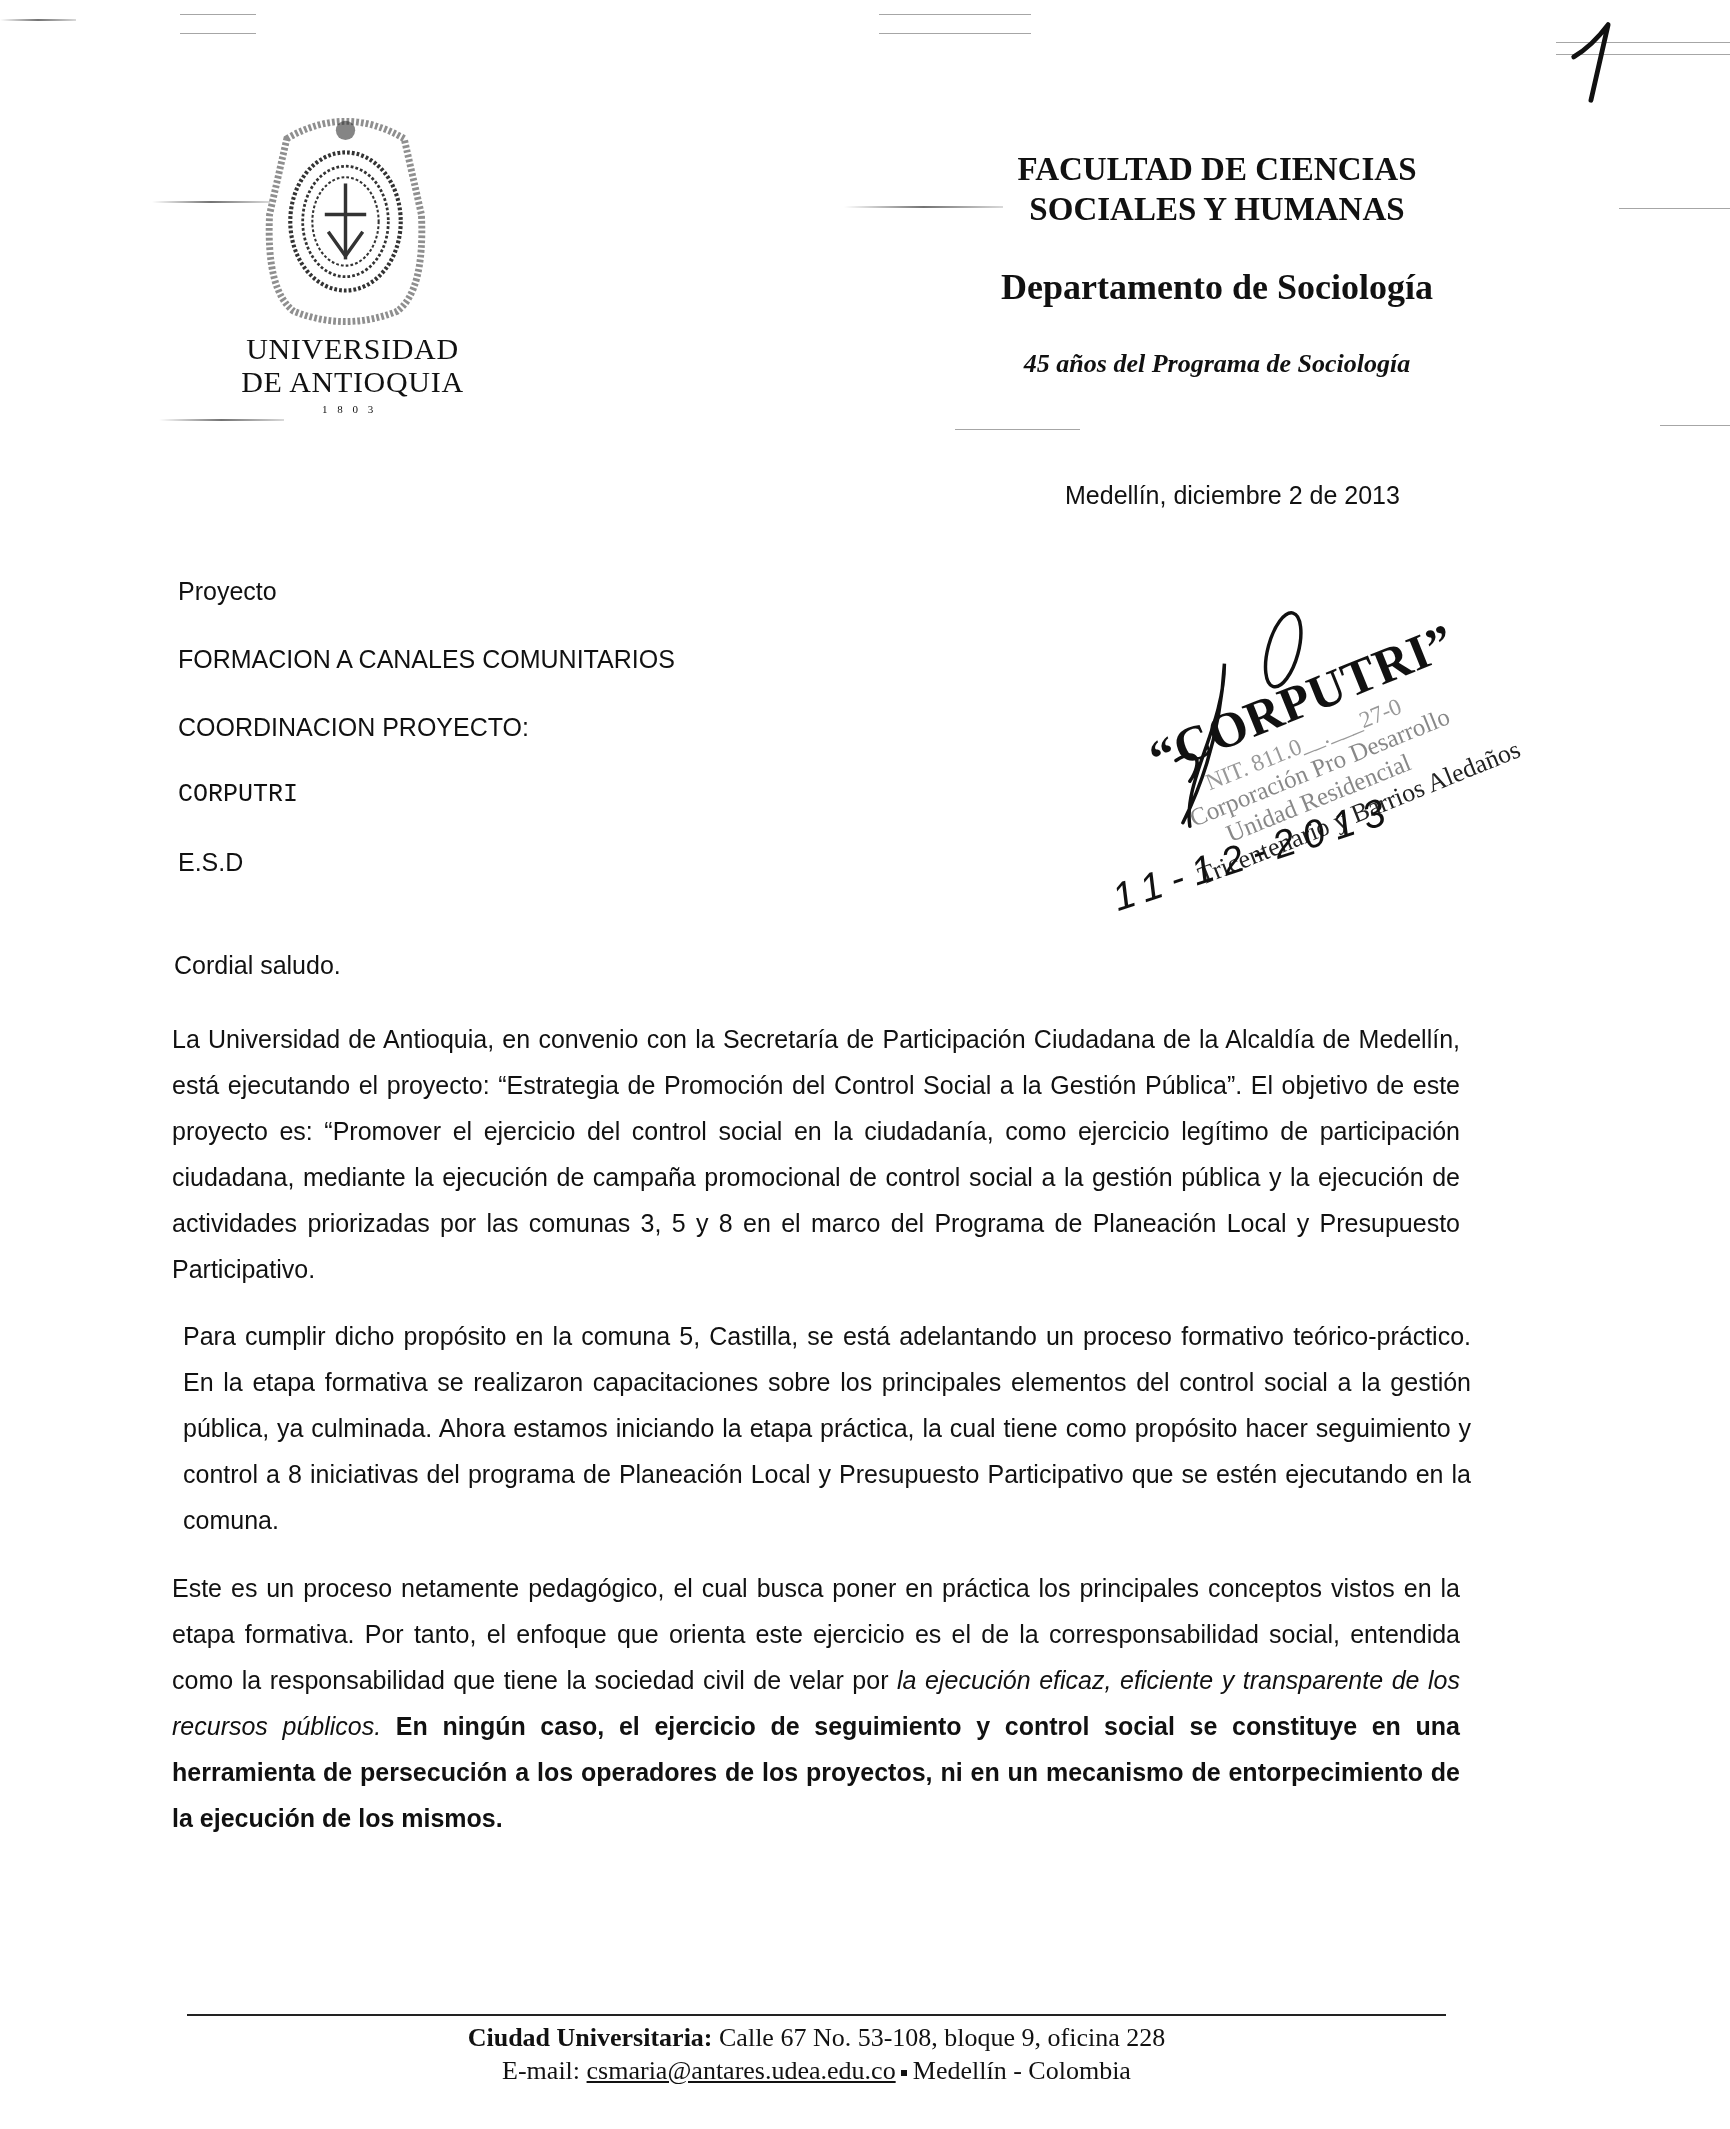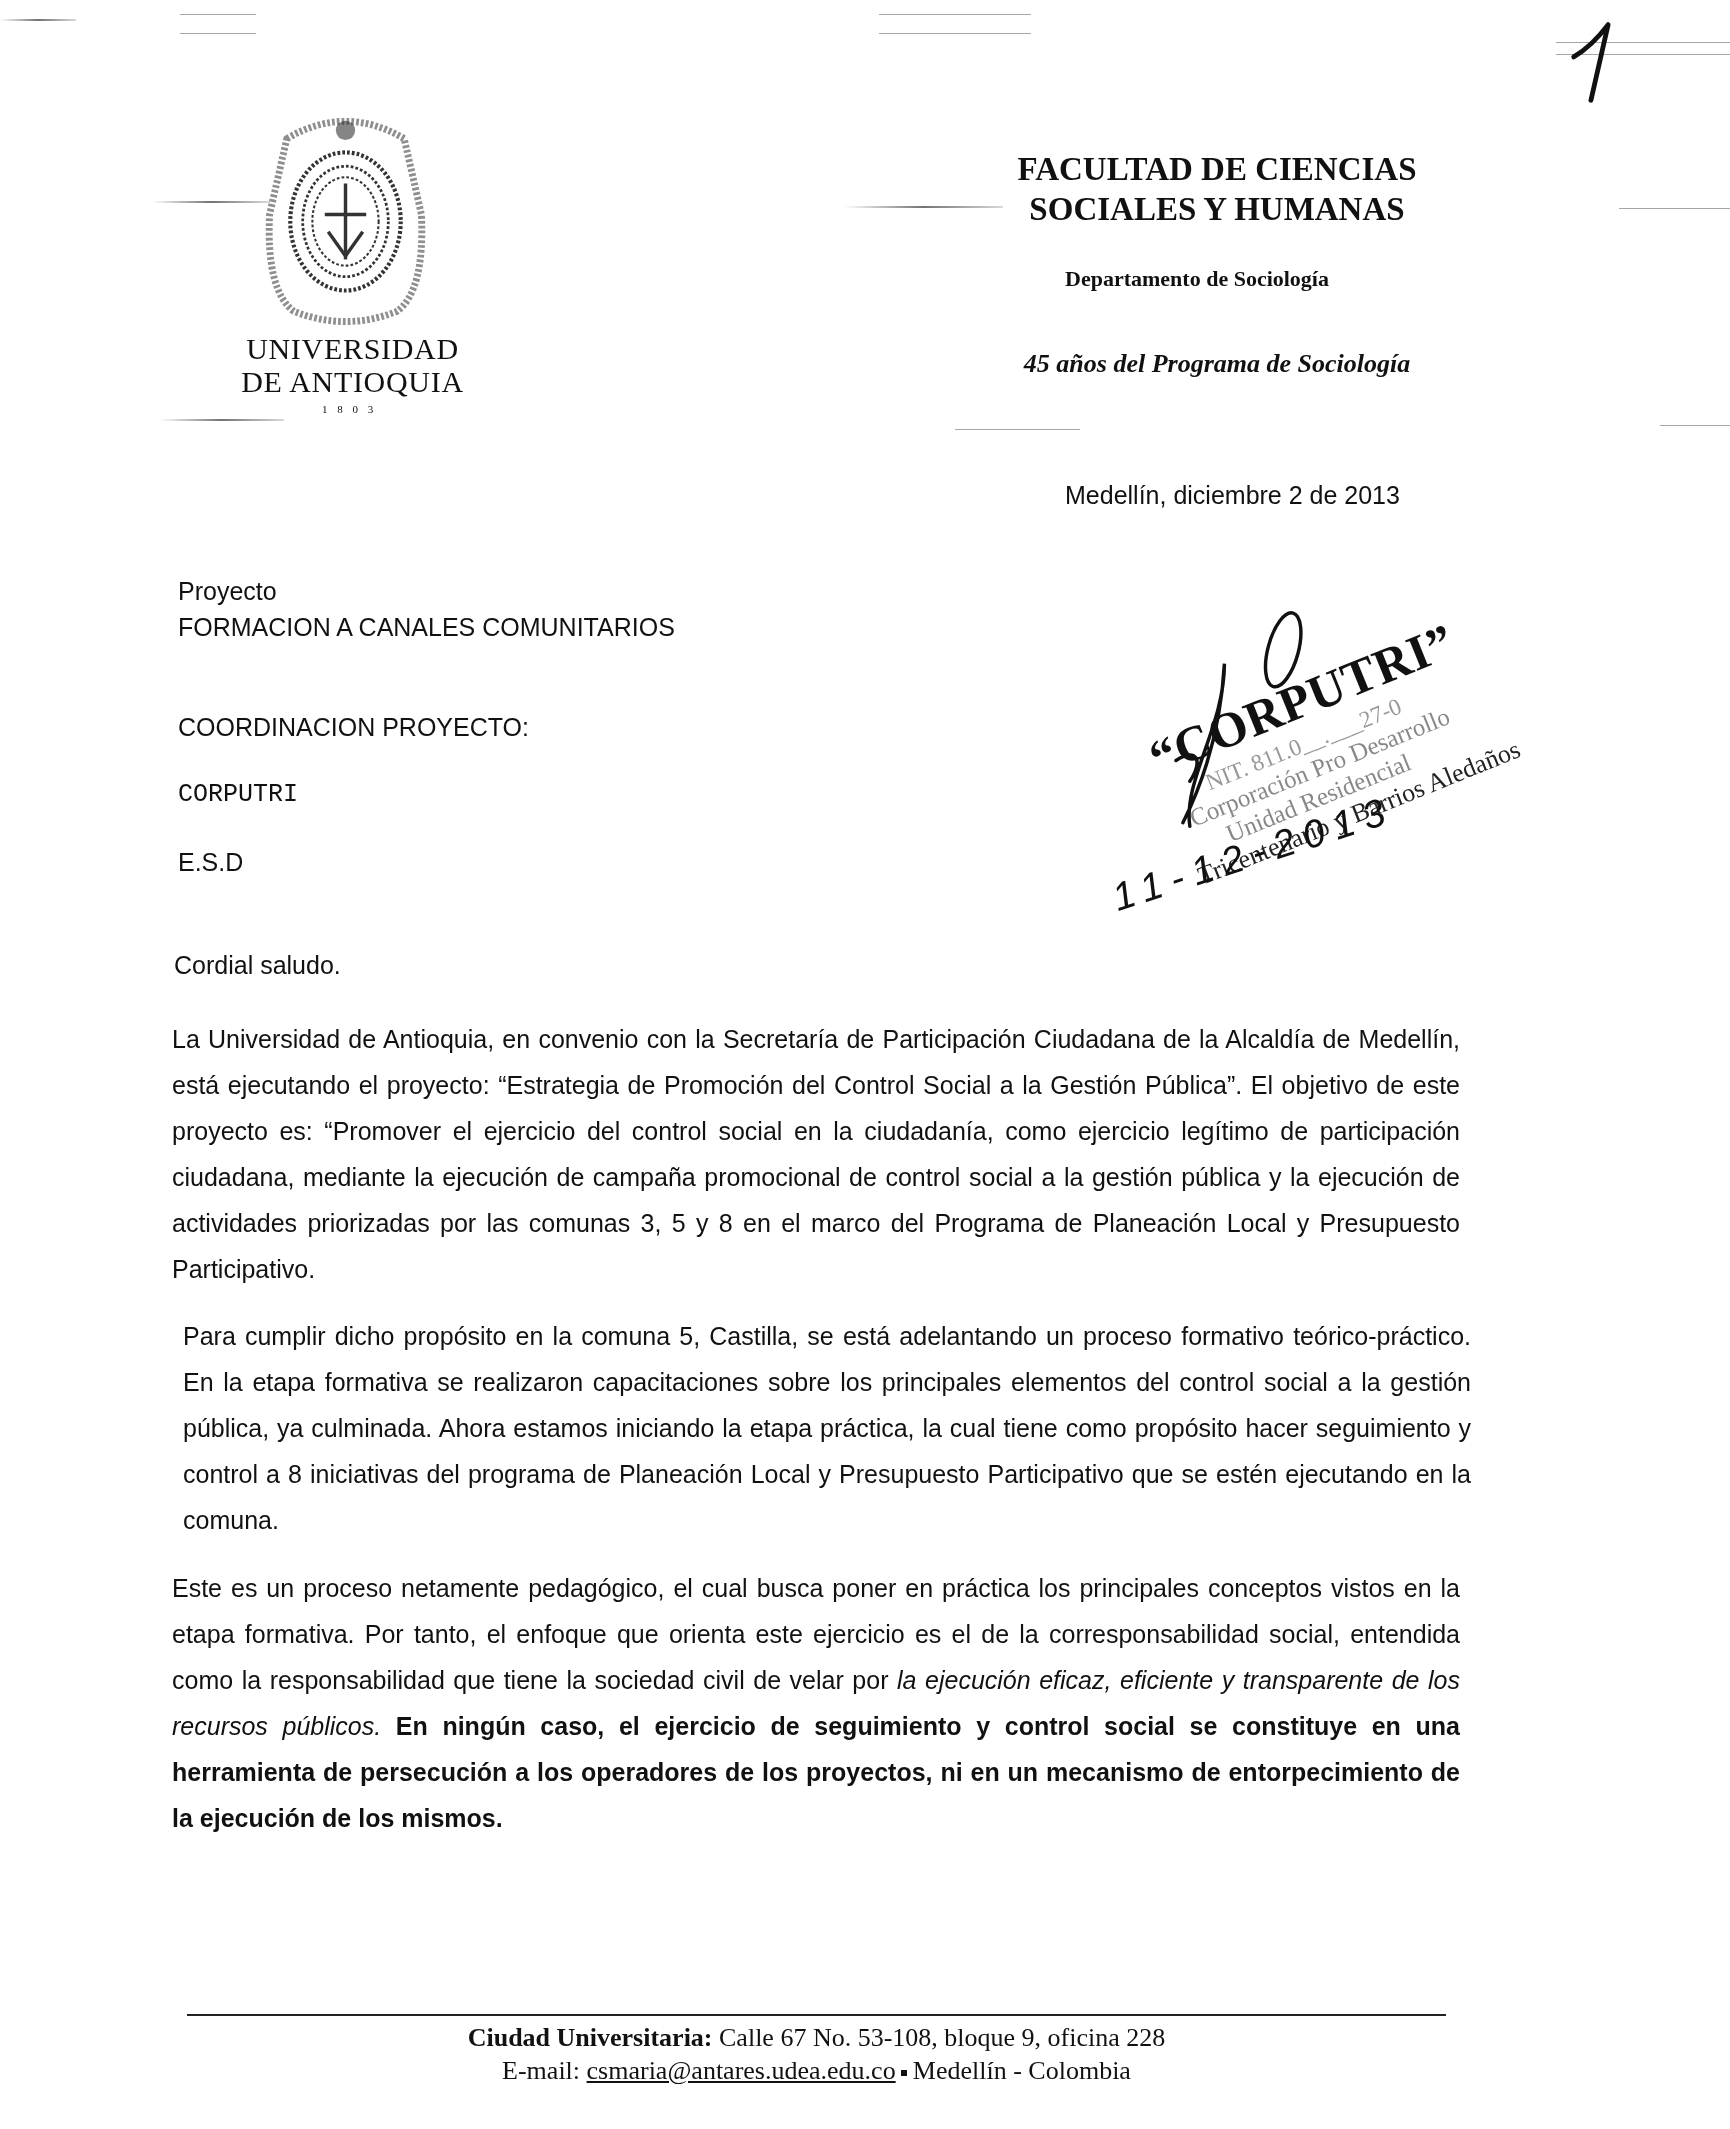--- a/index.html
+++ b/index.html
@@ -15,21 +15,21 @@
   
   .page-number { left: 1560px; top: 14px; width: 55px; height: 90px; }
 
   
   .logo-crest { left: 259px; top: 111px; width: 173px; height: 214px; }
   .logo-name { left: 221px; top: 332px; width: 263px; text-align: center; font-size: 30px; line-height: 33px; letter-spacing: 0.7px; }
   .logo-year { left: 221px; top: 403px; width: 263px; text-align: center; font-size: 11px; letter-spacing: 9.7px; }
 
   
   .faculty { left: 968px; top: 149px; width: 498px; text-align: center; font-weight: bold; font-size: 33px; line-height: 40px; }
-  .department { left: 948px; top: 266px; width: 498px; text-align: center; font-weight: bold; font-size: 22px; }
+  .department { left: 968px; top: 266px; width: 498px; text-align: center; font-weight: bold; font-size: 36px; }
   .program { left: 968px; top: 349px; width: 498px; text-align: center; font-style: italic; font-weight: bold; font-size: 26px; }
 
   .date { left: 1065px; top: 481px; font-size: 25px; }
 
   .recipient { left: 178px; font-size: 25px; margin-top: 32px; }
 
   
   .stamp { left: 1079px; top: 553px; width: 443px; height: 415px; }
 
   .body-text { left: 172px; width: 1288px; font-size: 25px; line-height: 46px; text-align: justify; }
@@ -90,21 +90,21 @@
 <div class="abs serif faculty">
   <div>FACULTAD DE CIENCIAS</div>
   <div>SOCIALES Y HUMANAS</div>
 </div>
 <div class="abs serif department">Departamento de Sociología</div>
 <div class="abs serif program">45 años del Programa de Sociología</div>
 
 <div class="abs sans date">Medellín, diciembre 2  de 2013</div>
 
 <div class="abs sans recipient" style="top:545px;">Proyecto</div>
-<div class="abs sans recipient" style="top:581px;">FORMACION A CANALES COMUNITARIOS</div>
+<div class="abs sans recipient" style="top:613px;">FORMACION A CANALES COMUNITARIOS</div>
 <div class="abs sans recipient" style="top:681px;">COORDINACION PROYECTO:</div>
 <div class="abs sans recipient" style="top:748px;font-family:Liberation Mono, monospace;">CORPUTRI</div>
 <div class="abs sans recipient" style="top:816px;">E.S.D</div>
 
 <div class="abs stamp">
   <svg width="443" height="415" viewBox="0 0 640 600" style="position:absolute;left:0;top:0;">
     <path d="M160 395 C 150 330, 210 250, 210 160 C 205 250, 180 330, 150 390 M 140 300 C 170 280, 180 300, 160 330" stroke="#111" stroke-width="5" fill="none" stroke-linecap="round"></path>
     <ellipse cx="295" cy="140" rx="22" ry="55" transform="rotate(15 295 140)" stroke="#111" stroke-width="5" fill="none"></ellipse>
   </svg>
   <div style="position:absolute;left:62px;top:180px;transform:rotate(-22deg);transform-origin:left top;">

